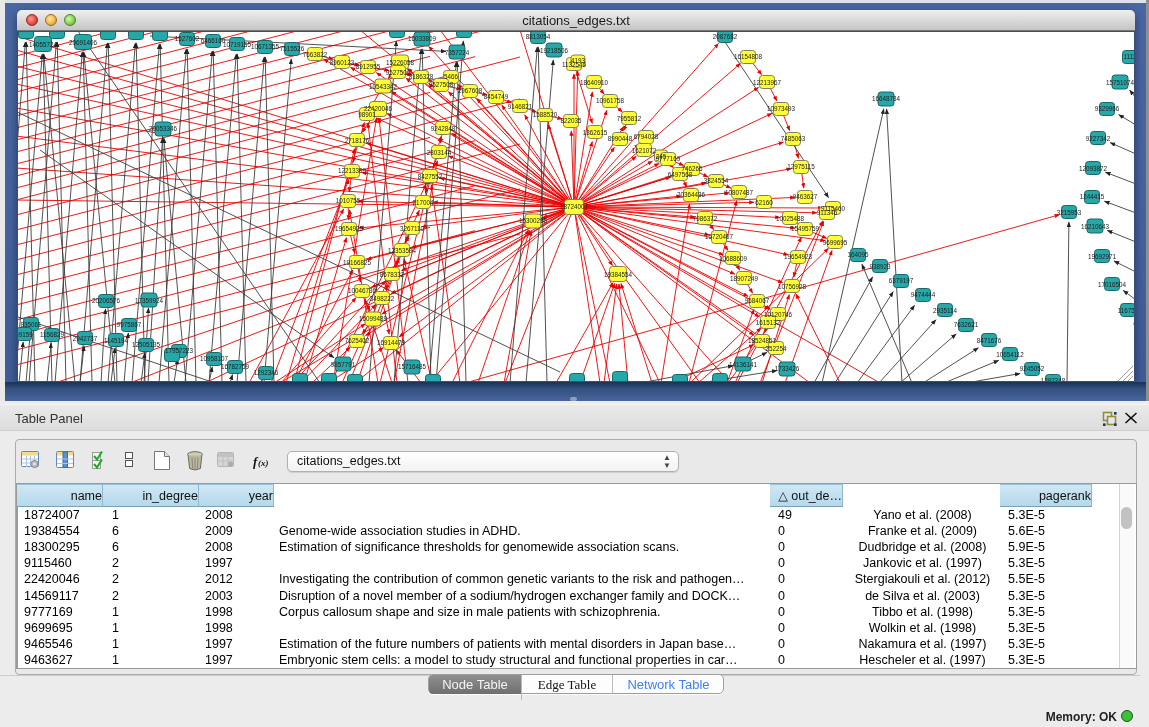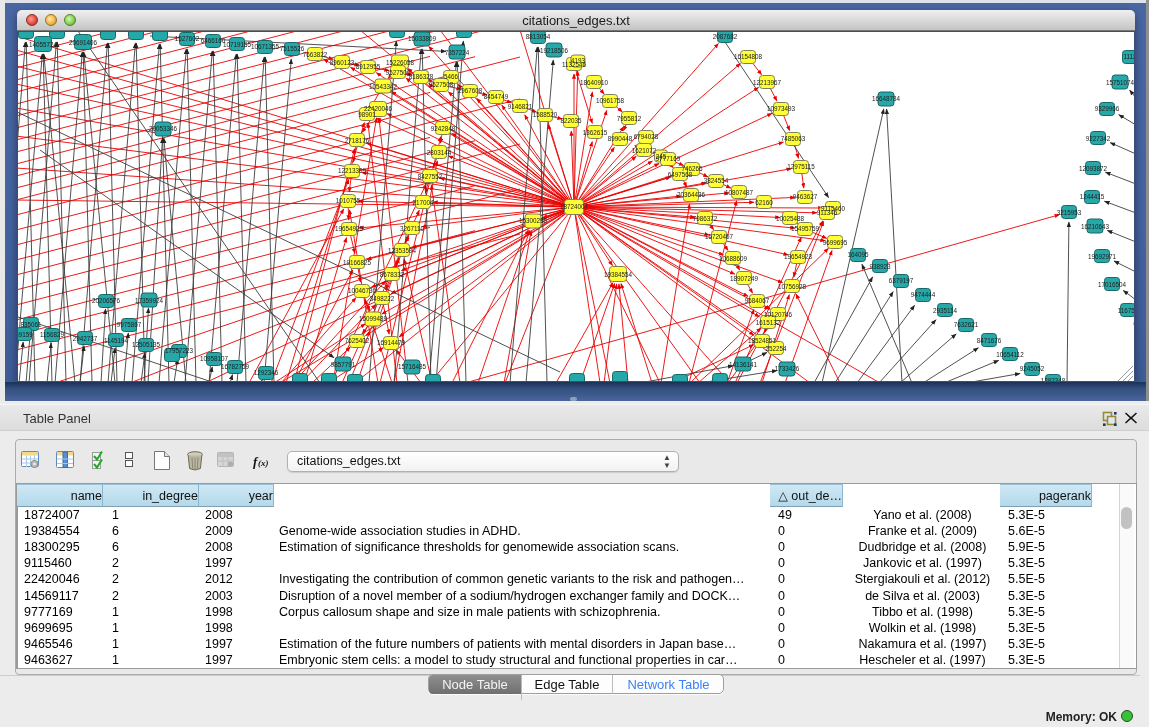--- a/index.html
+++ b/index.html
@@ -16,21 +16,21 @@
   font-size:13px; color:#1a1a1a; text-align:center; line-height:21px; }
 .tl { position:absolute; top:15px; width:12px; height:12px; border-radius:50%; }
 #tl-r { left:9px; background:radial-gradient(circle at 4px 4px,#ff9a90,#e3483c 60%,#9c2a22); border:0.5px solid #8c2a24;}
 #tl-y { left:28px; background:radial-gradient(circle at 4px 4px,#ffe9a8,#f0b23e 60%,#ad7a1e); border:0.5px solid #98701f;}
 #tl-g { left:47px; background:radial-gradient(circle at 4px 4px,#d2f7b2,#82ce4c 60%,#4f8f2a); border:0.5px solid #4c8527;}
 #undershadow { position:absolute; left:5px; top:382px; width:1141px; height:19px;
   background:linear-gradient(180deg,#1c3155 0%,#33507f 35%,#49659c 100%); }
 #panel { position:absolute; left:0; top:401px; width:1149px; height:326px; background:#ececec; }
 #panelbar { position:absolute; left:0; top:3px; width:1149px; height:27px;
   background:linear-gradient(180deg,#e9e9e9,#dddddd); border-top:1px solid #f5f5f5; border-bottom:1px solid #cfcfcf;
-  font-size:13px; color:#333; line-height:27px; padding-left:23px; }
+  font-size:13px; color:#333; line-height:27px; padding-left:15px; }
 #container { position:absolute; left:15px; top:439px; width:1122px; height:236px;
   border:1px solid #acacac; border-radius:4px; background:#e9e9e9; }
 #combo { position:absolute; left:287px; top:451px; width:392px; height:21px; background:linear-gradient(180deg,#ffffff,#f2f2f2);
   border:1px solid #b0b0b0; border-radius:5px; font-size:12.5px; color:#111; line-height:19px; padding-left:9px;
   box-shadow:0 1px 1px rgba(0,0,0,.12); }
 #combo .arrows { position:absolute; right:7px; top:2px; font-size:8px; color:#444; line-height:8px; }
 #thead { position:absolute; left:17px; top:484px; width:1119px; height:23px; background:#fff; }
 .hc { position:absolute; top:0; height:23px; background:linear-gradient(180deg,#cfe7f4,#b4d9eb);
   border-right:1px solid #8fb6cc; border-top:1px solid #9cc0d4; border-bottom:1px solid #7f9fb2;
   font-size:12.5px; color:#111; text-align:right; line-height:22px; }
@@ -46,21 +46,21 @@
 .cshort{ left:826px; width:157px; text-align:center; }
 .cpage { left:990px; width:95px; }
 #vscroll { position:absolute; left:1119px; top:484px; width:15px; height:184px; background:#fafafa;
   border-left:1px solid #d5d5d5; }
 #vthumb { position:absolute; left:1121px; top:507px; width:11px; height:22px; background:#c2c2c2; border-radius:6px; }
 #tableborder { position:absolute; left:16px; top:483px; width:1121px; height:186px; border:1px solid #9a9a9a; pointer-events:none; }
 #tabs { position:absolute; left:428px; top:674px; width:296px; height:20px; border:1px solid #9e9e9e; border-radius:5px;
   background:#fdfdfd; font-size:13px; line-height:19px; text-align:center; box-shadow:0 1px 1px rgba(255,255,255,.9); }
 #tab1 { position:absolute; left:0; top:0; width:92px; height:19px; border-radius:4px 0 0 4px;
   background:linear-gradient(180deg,#8f8f8f,#6f6f6f); color:#f4f4f4; }
-#tab2 { position:absolute; left:92px; top:0; width:91px; height:25px; border-left:1px solid #bbb; color:#111; }
+#tab2 { position:absolute; left:92px; top:0; width:91px; height:25px; border-left:1px solid #bbb; color:#111;font-family:Liberation Serif, serif; }
 #tab3 { position:absolute; left:183px; top:0; width:112px; height:19px; border-left:1px solid #bbb; color:#3b82f6; }
 #memory { position:absolute; left:1032px; top:710px; width:85px; text-align:right; font-size:12px; font-weight:bold; color:#222; }
 #memdot { position:absolute; left:1121px; top:710px; width:12px; height:12px; border-radius:50%;
   background:#35c435; border:1px solid #2a4a2a; }
 #divider { position:absolute; left:0; top:675px; width:1140px; height:1px; background:#cccccc; }
 </style></head>
 <body>
 <div id="root">
  <div id="desktop"></div>
  <div id="desktop-topline"></div>

